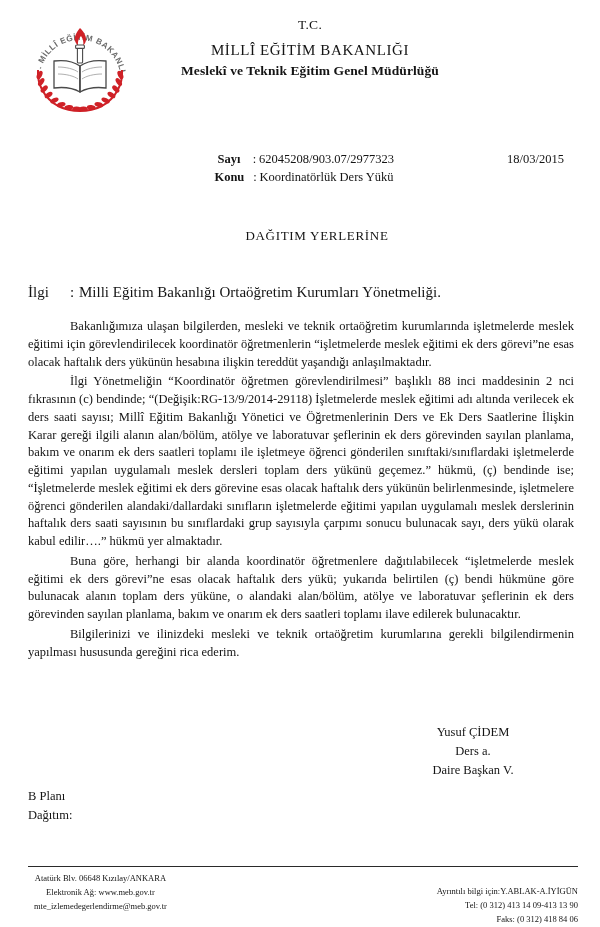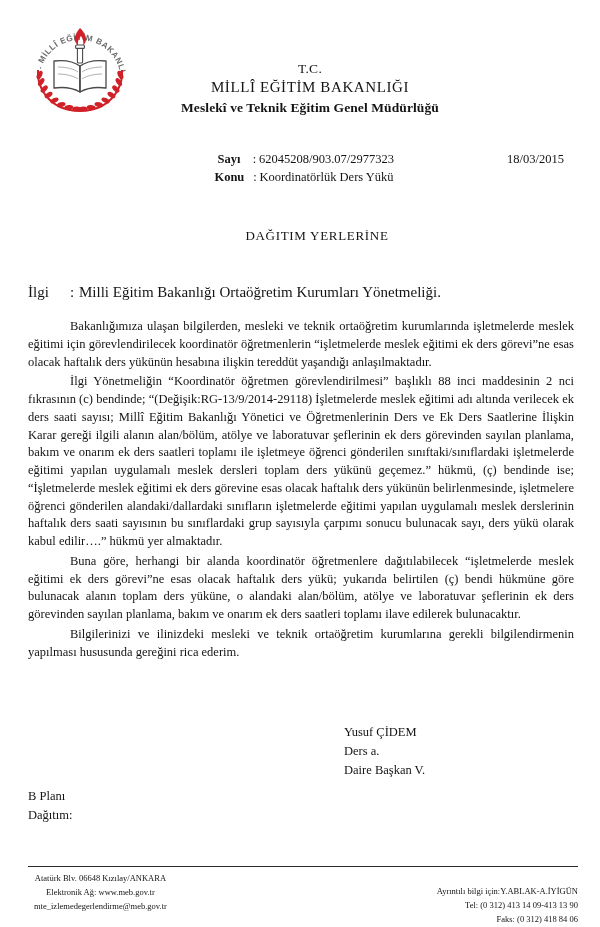--- a/index.html
+++ b/index.html
@@ -44,26 +44,25 @@
     position: absolute;
     left: 140px;
     top: 8px;
     width: 340px;
     text-align: center;
     line-height: 1.28;
   }
   .org-tc {
     font-size: 13.5px;
     letter-spacing: 0.3px;
-    margin-top: 44px;
   }
   .org-ministry {
     font-size: 15px;
     letter-spacing: 0.6px;
-    margin-top: 1px;
+    margin-top: 8px;
   }
   .org-directorate {
     font-size: 13.5px;
     font-weight: bold;
     letter-spacing: 0.1px;
     margin-top: 2px;
   }
 
   
   .refblock {
@@ -142,24 +141,24 @@
     text-indent: 42px;
     line-height: 1.42;
     margin: 0 0 2px 0;
     hyphens: none;
   }
   .para:last-child { margin-bottom: 10px; }
 
   
   .signature {
     position: absolute;
-    left: 344px;
+    left: 353px;
     top: 723px;
     width: 240px;
-    text-align: left;
+    text-align: center;
     font-size: 12.5px;
     line-height: 1.5;
   }
 
   
   .distribution {
     position: absolute;
     left: 28px;
     top: 787px;
     width: 240px;

